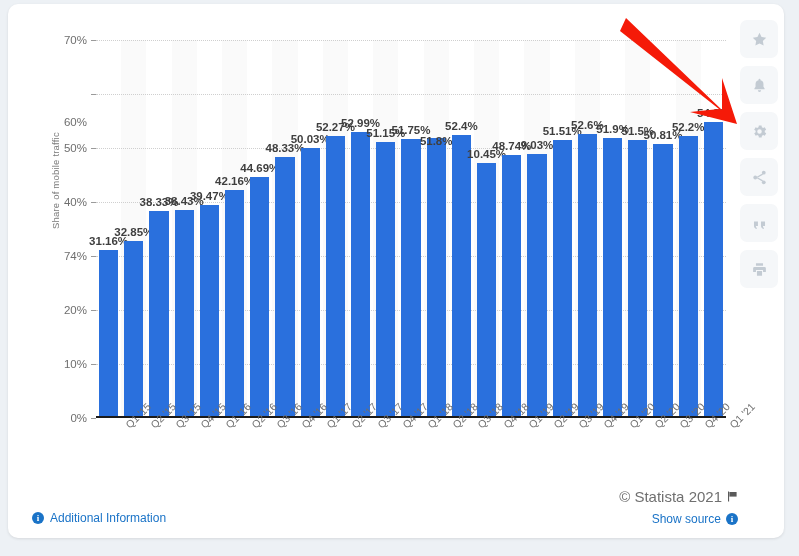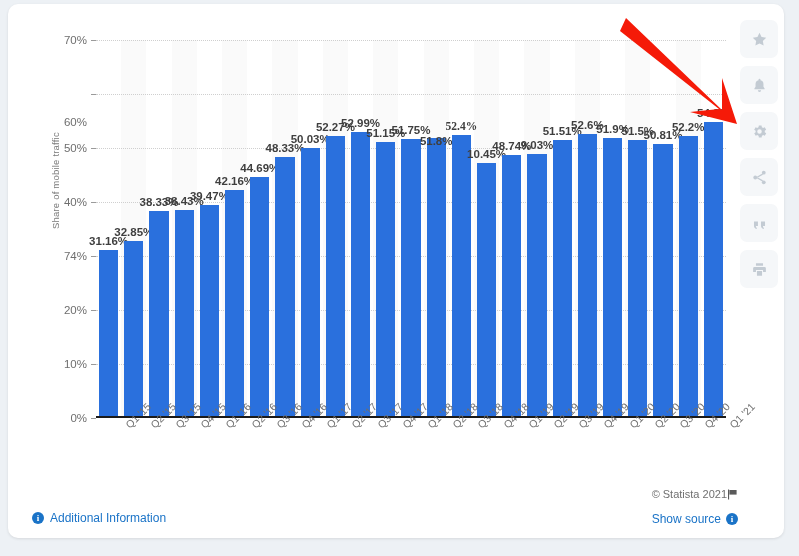--- a/index.html
+++ b/index.html
@@ -128,23 +128,23 @@
 
   
   .footer {
     position: absolute;
     left: 0; right: 0; bottom: 0;
     height: 58px;
   }
   .copyright {
     position: absolute;
     right: 46px; top: 8px;
-    font-size: 11px;
+    font-size: 15px;
     color: #707070;
-    display: flex; align-items: center;  text-align: right;
+    display: flex; align-items: center; gap: 5px; text-align: right;
   }
   .show-source {
     position: absolute;
     right: 46px; top: 32px;
     font-size: 12px;
     color: #1a73c7;
     display: flex; align-items: center; gap: 5px;
     cursor: pointer;
   }
   .addl {
@@ -237,21 +237,21 @@
             <div class="bar-label" style="left: 239.4px; top: 95.742px;">52.27%</div>
             <div class="bar" style="left: 255.024px; width: 19.152px; height: 286.146px; background: rgb(42, 112, 221);"></div>
             <div class="bar-label" style="left: 264.6px; top: 91.854px;">52.99%</div>
             <div class="bar" style="left: 280.224px; width: 19.152px; height: 276.21px; background: rgb(42, 112, 221);"></div>
             <div class="bar-label" style="left: 289.8px; top: 101.79px;">51.15%</div>
             <div class="bar" style="left: 305.424px; width: 19.152px; height: 279.45px; background: rgb(42, 112, 221);"></div>
             <div class="bar-label" style="left: 315px; top: 98.55px;">51.75%</div>
             <div class="bar" style="left: 330.624px; width: 19.152px; height: 279.72px; background: rgb(42, 112, 221);"></div>
             <div class="bar-label" style="left: 340.2px; top: 98.28px; margin-top: 9px;">51.8%</div>
             <div class="bar" style="left: 355.824px; width: 19.152px; height: 282.96px; background: rgb(42, 112, 221);"></div>
-            <div class="bar-label" style="left: 365.4px; top: 95.04px; font-family: Liberation Serif, serif;">52.4%</div>
+            <div class="bar-label" style="left: 365.4px; top: 95.04px;">52.4%</div>
             <div class="bar" style="left: 381.024px; width: 19.152px; height: 254.826px; background: rgb(42, 112, 221);"></div>
             <div class="bar-label" style="left: 390.6px; top: 123.174px;">10.45%</div>
             <div class="bar" style="left: 406.224px; width: 19.152px; height: 263.196px; background: rgb(42, 112, 221);"></div>
             <div class="bar-label" style="left: 415.8px; top: 114.804px;">48.74%</div>
             <div class="bar" style="left: 431.424px; width: 19.152px; height: 264.114px; background: rgb(42, 112, 221);"></div>
             <div class="bar-label" style="left: 441px; top: 113.886px;">9.03%</div>
             <div class="bar" style="left: 456.624px; width: 19.152px; height: 278.154px; background: rgb(42, 112, 221);"></div>
             <div class="bar-label" style="left: 466.2px; top: 99.846px;">51.51%</div>
             <div class="bar" style="left: 481.824px; width: 19.152px; height: 284.04px; background: rgb(42, 112, 221);"></div>
             <div class="bar-label" style="left: 491.4px; top: 93.96px;">52.6%</div>

